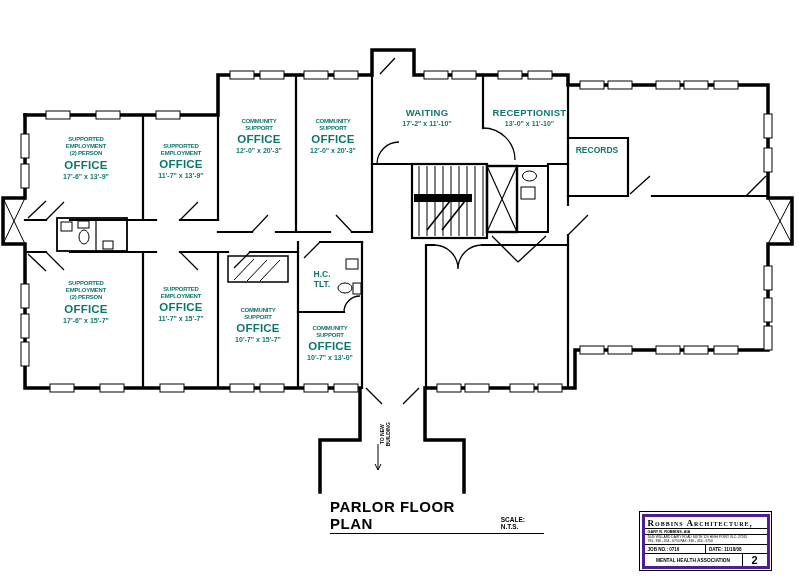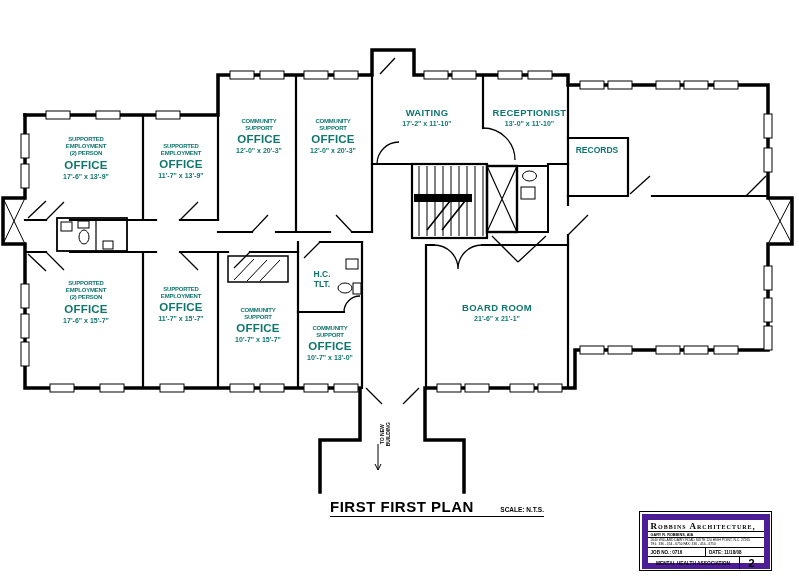--- a/index.html
+++ b/index.html
@@ -15,21 +15,21 @@
   .to-new{position:absolute;left:362px;top:428px;width:46px;text-align:center;
           font-size:5px;font-weight:700;line-height:1.25;transform:rotate(-90deg);}
   
   .title-wrap{position:absolute;left:330px;top:498px;width:214px;border-bottom:1.5px solid #000;
               display:flex;justify-content:space-between;align-items:flex-end;padding-bottom:1px;}
   .plan-title{font-size:15px;font-weight:600;letter-spacing:.5px;}
   .plan-scale{font-size:6.5px;font-weight:700;padding-bottom:2px;}
   
   .tblock{position:absolute;left:639px;top:511px;width:133px;height:60px;border:1.8px solid #000;
           box-sizing:border-box;background:#fff;}
-  .tb-inner{position:absolute;inset:1.5px;border:6px solid #4c1d95;display:flex;flex-direction:column;box-sizing:border-box;}
+  .tb-inner{position:absolute;inset:1.5px;border:3px solid #4c1d95;display:flex;flex-direction:column;box-sizing:border-box;}
   .tb-firm{font-family:"Liberation Serif","DejaVu Serif",serif;font-variant:small-caps;font-weight:700;
            font-size:9px;letter-spacing:1px;border-bottom:1px solid #000;padding:1px 3px 0 3px;white-space:nowrap;}
   .tb-principal{font-size:3.8px;font-weight:700;padding:1px 3px 0 3px;border-bottom:.5px solid #000;}
   .tb-addr{font-size:3.3px;line-height:1.3;padding:0 3px;white-space:nowrap;}
   .tb-addrwrap{border-bottom:1px solid #000;flex:0 0 auto;padding-bottom:1px;}
   .tb-row{display:flex;border-bottom:1px solid #000;}
   .tb-cell{flex:1;font-size:4.6px;font-weight:700;padding:1.5px 3px;}
   .tb-cell+.tb-cell{border-left:1px solid #000;}
   .tb-row2{display:flex;flex:1;align-items:stretch;}
   .tb-project{flex:1;display:flex;align-items:center;justify-content:center;font-size:4.8px;font-weight:700;}
@@ -242,32 +242,28 @@
     <div class="b3">TLT.</div>
   </div>
 
   <div class="lbl" style="left:298px;top:325px;width:64px;">
     <div class="s">COMMUNITY</div>
     <div class="s">SUPPORT</div>
     <div class="b">OFFICE</div>
     <div class="d">10'-7" x 13'-0"</div>
   </div>
 
-  <div class="lbl" style="left:428px;top:303px;width:138px;">
-    <div class="b2">BOARD ROOM</div>
-    <div class="d">21'-6" x 21'-1"</div>
-  </div>
 
   <div class="to-new">
     <div>TO NEW</div>
     <div>BUILDING</div>
   </div>
 
   <div class="title-wrap">
-    <span class="plan-title">FIRST FIRST PLAN</span>
+    <span class="plan-title">PARLOR FLOOR PLAN</span>
     <span class="plan-scale">SCALE: N.T.S.</span>
   </div>
 
   <div class="tblock">
     <div class="tb-inner">
       <div class="tb-firm">Robbins Architecture,</div>
       <div class="tb-principal">GARY R. ROBBINS, AIA</div>
       <div class="tb-addrwrap">
         <div class="tb-addr">2640 WILLARD DAIRY ROAD SUITE 120 HIGH POINT, N.C. 27265</div>
         <div class="tb-addr">TEL:  336 - 454 - 6750    FAX: 336 - 454 - 6750</div>

